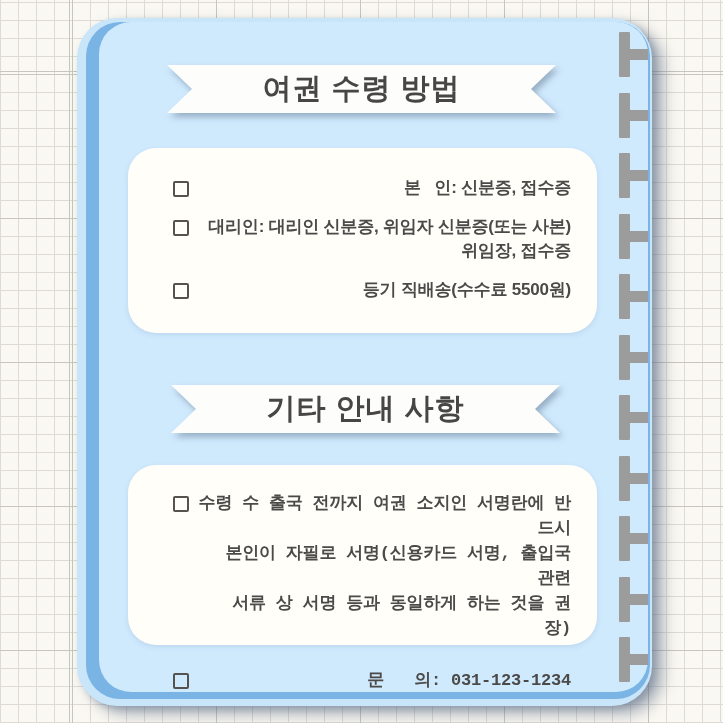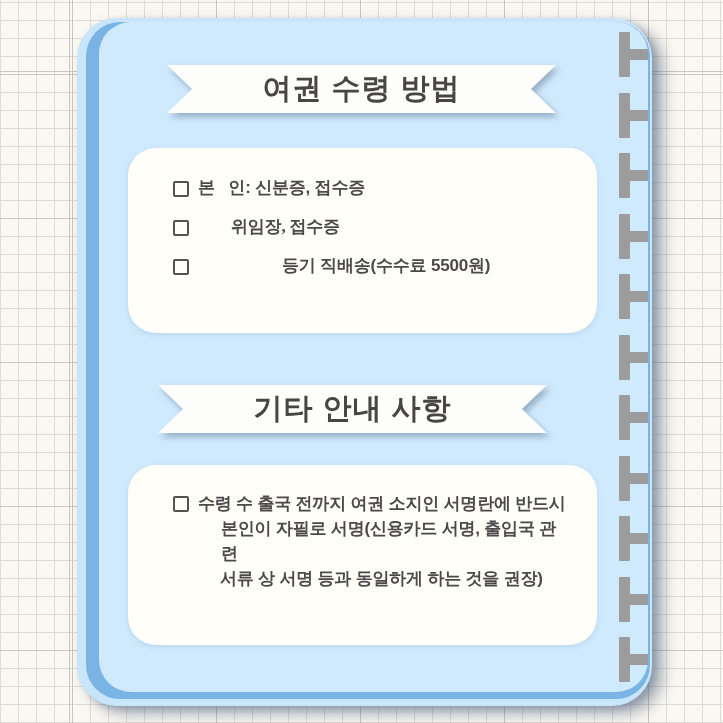--- a/index.html
+++ b/index.html
@@ -11,20 +11,21 @@
   body{font-family:"Liberation Sans","DejaVu Sans",sans-serif;color:var(--ink);}
   .canvas{
     position:relative;width:723px;height:723px;overflow:hidden;
     background-color:var(--bg);
     background-image:
       repeating-linear-gradient(90deg, var(--grid-major) 0 1px, transparent 1px 144px),
       repeating-linear-gradient(0deg,  var(--grid-major) 0 1px, transparent 1px 144px),
       repeating-linear-gradient(90deg, var(--grid-minor) 0 1px, transparent 1px 18px),
       repeating-linear-gradient(0deg,  var(--grid-minor) 0 1px, transparent 1px 18px);
     background-position:72px 0, 0 72px, 0 0, 0 0;
+    text-align:right;
   }
   .sheet{position:absolute;}
   .sheet.back{
     left:77px;top:18px;width:575px;height:688px;border-radius:40px;
     background:var(--back);
     box-shadow:11px 8px 15px rgba(96,113,136,.55), 4px 3px 6px rgba(96,113,136,.35);
   }
   .sheet.mid{
     left:86px;top:22px;width:564px;height:677px;border-radius:34px;
     background:var(--mid);
@@ -41,41 +42,41 @@
   .clip{position:relative;width:29px;height:45px;flex:none;}
   .clip::before{
     content:"";position:absolute;left:0;top:0;width:11px;height:100%;
     background:var(--clip);border-radius:1px;
   }
   .clip::after{
     content:"";position:absolute;left:11px;top:17px;width:18px;height:11px;
     background:var(--clip);
   }
   .ribbon{
-    position:absolute;left:158px;width:389px;height:48px;
+    position:absolute;left:171px;width:389px;height:48px;
     background:var(--ribbon);
     clip-path:polygon(0 0,100% 0,calc(100% - 25px) 50%,100% 100%,0 100%,25px 50%);
     display:flex;align-items:center;justify-content:center;
   }
   .ribbon-wrap{position:absolute;left:0;top:0;filter:drop-shadow(3px 4px 3px rgba(104,125,148,.55));}
   .ribbon-wrap.r1{top:65px;}   .ribbon-wrap.r1 .ribbon{top:0;left:167px;}
   .ribbon-wrap.r2{top:385px;}
   .ribbon span{
     font-size:29px;font-weight:700;color:#474645;letter-spacing:1px;white-space:pre;
   }
   .panel{
     position:absolute;left:128px;width:469px;background:var(--panel);
     border-radius:28px;box-sizing:border-box;
     padding:28px 26px 0 45px;
     box-shadow:0 2px 5px rgba(110,140,170,.18);
   }
   .panel.p1{top:148px;height:185px;}
   .panel.p2{top:465px;height:180px;padding-top:26px;}
   .item{display:flex;align-items:flex-start;margin-bottom:15px;}
-  .panel.p2 .item{margin-bottom:27px;}
+  .panel.p2 .item{margin-bottom:27px;font-family:Liberation Mono, monospace;}
   .cb{
     width:12px;height:12px;border:2.5px solid #55524f;border-radius:2px;
     margin:5px 9px 0 0;flex:none;background:transparent;
   }
   .lines{flex:1;min-width:0;}
   .line{
     font-size:17px;font-weight:600;line-height:24px;color:var(--ink);
     white-space:pre-wrap;letter-spacing:-.2px;
   }
   .panel.p2 .line{line-height:25px;}
@@ -112,21 +113,22 @@
   <div class="panel p1">
     <div class="item">
       <span class="cb"></span>
       <div class="lines">
         <div class="line">본   인: 신분증, 접수증</div>
       </div>
     </div>
     <div class="item">
       <span class="cb"></span>
       <div class="lines">
-        <div class="line" style="margin-left:33px;font-family:Liberation Serif, serif;">위임장, 접수증</div>
+        <div class="line">대리인: 대리인 신분증, 위임자 신분증(또는 사본)</div>
+        <div class="line" style="margin-left:33px;">위임장, 접수증</div>
       </div>
     </div>
     <div class="item">
       <span class="cb"></span>
       <div class="lines">
         <div class="line" style="margin-left:84px;">등기 직배송(수수료 5500원)</div>
       </div>
     </div>
   </div>
 
@@ -138,15 +140,21 @@
 
   <div class="panel p2">
     <div class="item">
       <span class="cb"></span>
       <div class="lines">
         <div class="line">수령 수 출국 전까지 여권 소지인 서명란에 반드시</div>
         <div class="line" style="margin-left:23px;">본인이 자필로 서명(신용카드 서명, 출입국 관련</div>
         <div class="line" style="margin-left:22px;">서류 상 서명 등과 동일하게 하는 것을 권장)</div>
       </div>
     </div>
+    <div class="item">
+      <span class="cb"></span>
+      <div class="lines">
+        <div class="line">문   의: 031-123-1234</div>
+      </div>
+    </div>
   </div>
 
 </div>
 
 </body></html>

